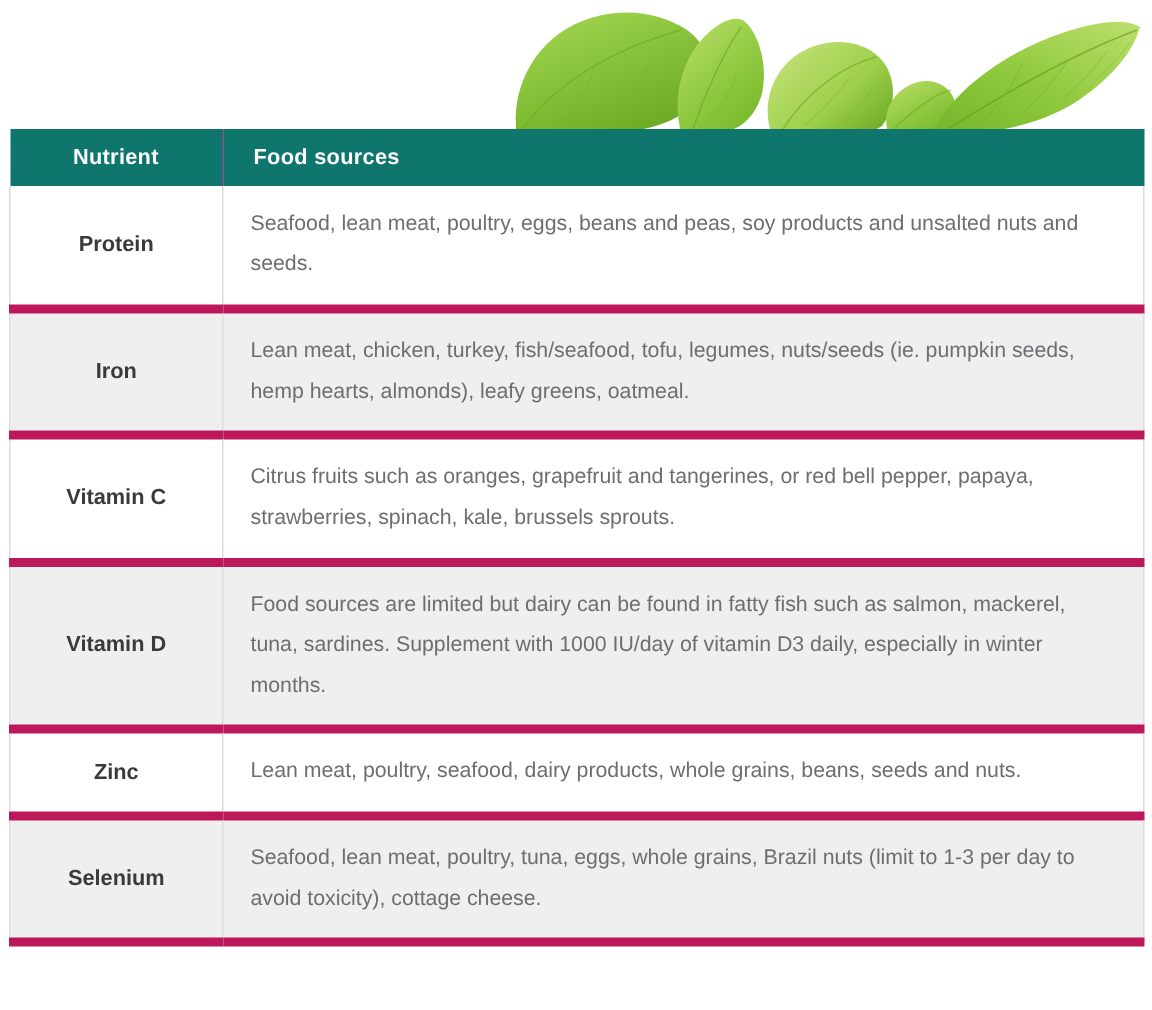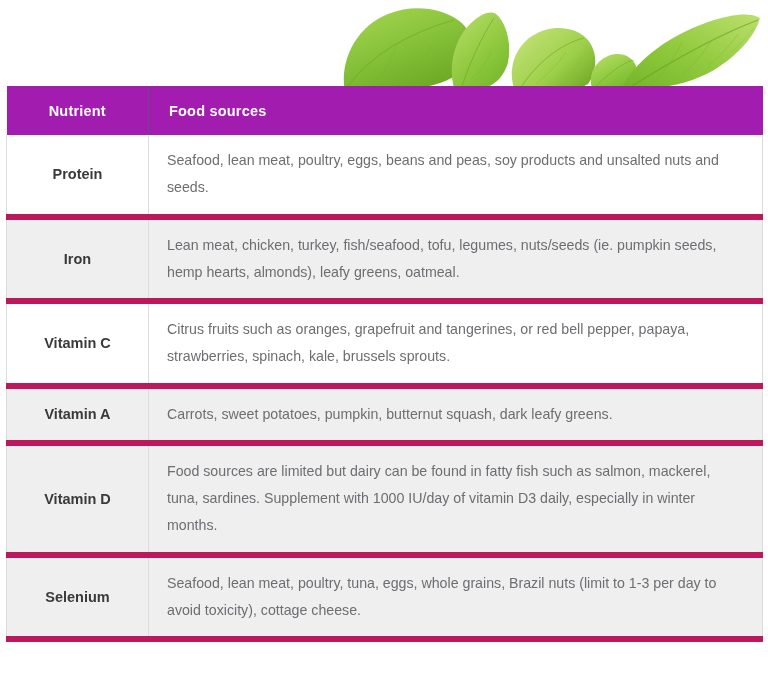--- a/index.html
+++ b/index.html
@@ -49,26 +49,26 @@
   }
   table.nutrient-table {
     width: 756px;
     border-collapse: collapse;
     table-layout: fixed;
   }
   table.nutrient-table col.col-nutrient { width: 142px; }
   table.nutrient-table col.col-sources  { width: 614px; }
 
   thead th {
-    background: #a21caf;
+    background: #0f766e;
     color: #ffffff;
     font-size: 14.5px;
     font-weight: bold;
     letter-spacing: 0.2px;
-    height: 49px;
+    height: 38px;
     padding: 0;
     vertical-align: middle;
     border: none;
   }
   thead th.th-nutrient {
     text-align: center;
     border-right: 1px solid #6a4a84;
   }
   thead th.th-sources {
     text-align: left;
@@ -181,26 +181,26 @@
         </tr>
         <tr class="row-shaded">
           <td class="cell-nutrient">Iron</td>
           <td class="cell-sources">Lean meat, chicken, turkey, fish/seafood, tofu, legumes, nuts/seeds (ie. pumpkin seeds, hemp hearts, almonds), leafy greens, oatmeal.</td>
         </tr>
         <tr class="row-white">
           <td class="cell-nutrient">Vitamin C</td>
           <td class="cell-sources">Citrus fruits such as oranges, grapefruit and tangerines, or red bell pepper, papaya, strawberries, spinach, kale, brussels sprouts.</td>
         </tr>
         <tr class="row-shaded">
-          <td class="cell-nutrient">Vitamin A</td>
-          <td class="cell-sources">Carrots, sweet potatoes, pumpkin, butternut squash, dark leafy greens.</td>
-        </tr>
-        <tr class="row-shaded">
           <td class="cell-nutrient">Vitamin D</td>
           <td class="cell-sources">Food sources are limited but dairy can be found in fatty fish such as salmon, mackerel, tuna, sardines. Supplement with 1000 IU/day of vitamin D3 daily, especially in winter months.</td>
+        </tr>
+        <tr class="row-white">
+          <td class="cell-nutrient">Zinc</td>
+          <td class="cell-sources">Lean meat, poultry, seafood, dairy products, whole grains, beans, seeds and nuts.</td>
         </tr>
         <tr class="row-shaded">
           <td class="cell-nutrient">Selenium</td>
           <td class="cell-sources">Seafood, lean meat, poultry, tuna, eggs, whole grains, Brazil nuts (limit to 1-3 per day to avoid toxicity), cottage cheese.</td>
         </tr>
       </tbody>
     </table>
   </div>
 
 </div>

